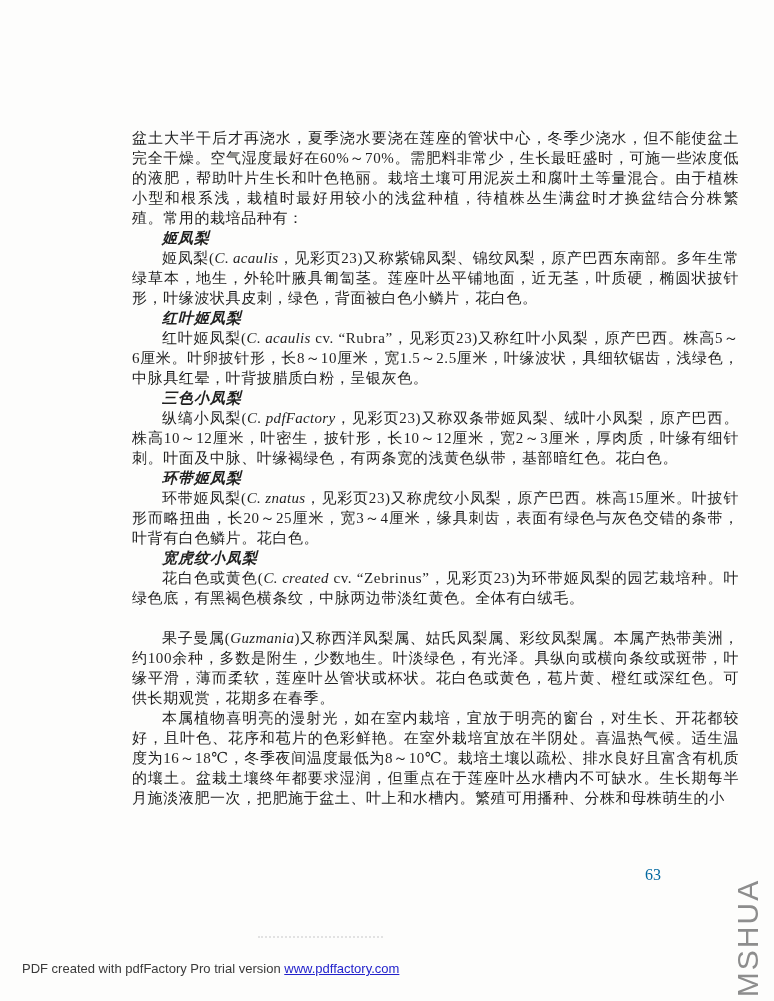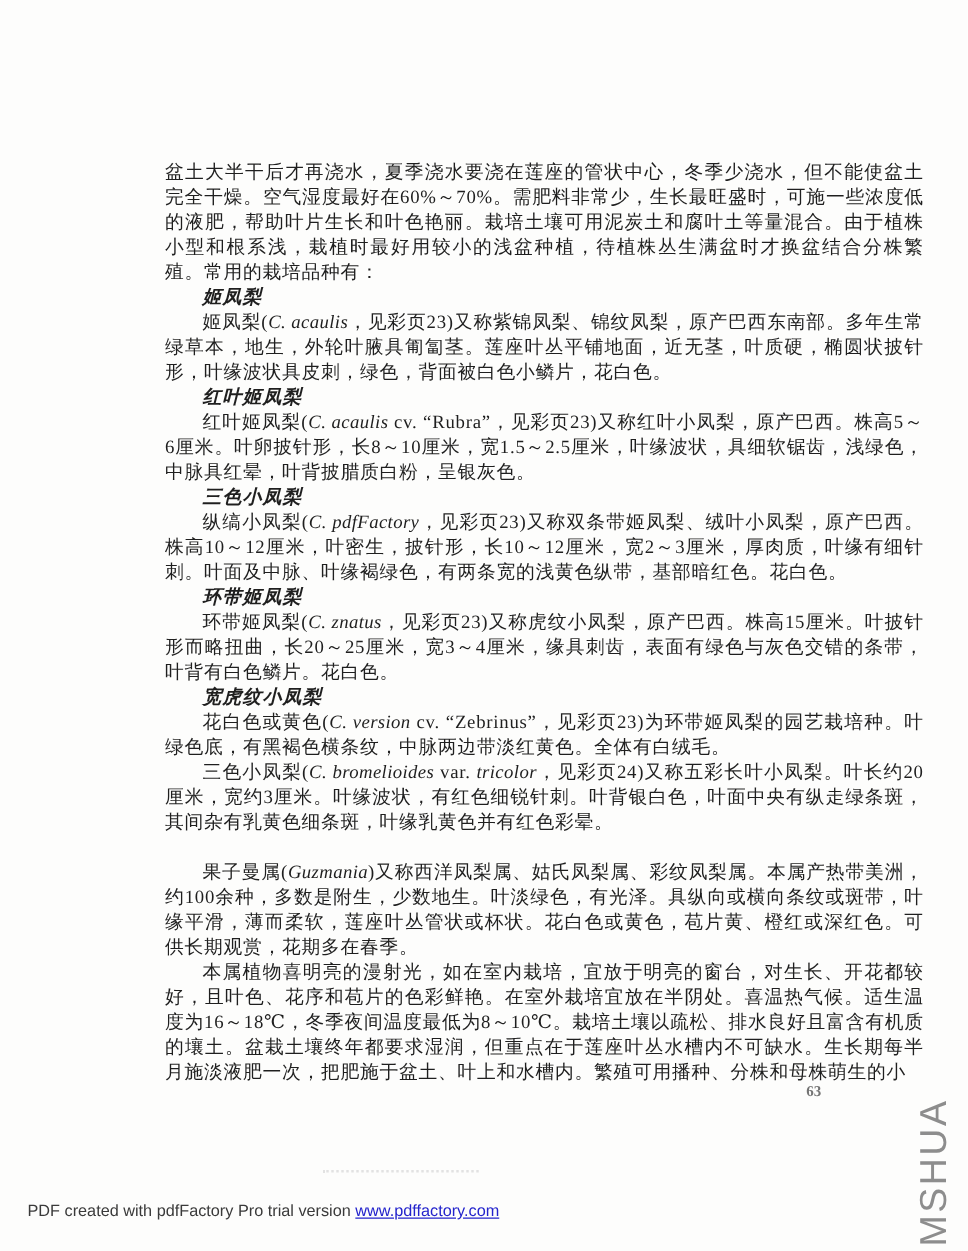--- a/index.html
+++ b/index.html
@@ -35,23 +35,23 @@
     font-weight: bold;
     letter-spacing: 1px;
     padding-left: 2em;
     font-style: italic;
   }
   .latin { font-style: italic; letter-spacing: 0.3px; }
   .page-number {
     position: absolute;
     left: 645px;
     top: 866px;
-    font-size: 12px;
-    font-weight: bold;
-    color: #737373;
+    font-size: 16px;
+    font-weight: normal;
+    color: #0369a1;
     font-family: "Liberation Serif", serif;
   }
   .watermark {
     position: absolute;
     left: 678px;
     top: 918px;
     width: 140px;
     height: 40px;
     transform: rotate(-90deg);
     transform-origin: center center;
@@ -98,23 +98,22 @@
     <h3 class="heading">红叶姬凤梨</h3>
     <p class="body indent"><span>红叶姬凤梨(</span><i class="latin">C. acaulis</i><span> cv. “Rubra”，见彩页23)又称红叶小凤梨，原产巴西。株高5～6厘米。叶卵披针形，长8～10厘米，宽1.5～2.5厘米，叶缘波状，具细软锯齿，浅绿色，中脉具红晕，叶背披腊质白粉，呈银灰色。</span></p>
 
     <h3 class="heading">三色小凤梨</h3>
     <p class="body indent"><span>纵缟小凤梨(</span><i class="latin">C. pdfFactory</i><span>，见彩页23)又称双条带姬凤梨、绒叶小凤梨，原产巴西。株高10～12厘米，叶密生，披针形，长10～12厘米，宽2～3厘米，厚肉质，叶缘有细针刺。叶面及中脉、叶缘褐绿色，有两条宽的浅黄色纵带，基部暗红色。花白色。</span></p>
 
     <h3 class="heading">环带姬凤梨</h3>
     <p class="body indent"><span>环带姬凤梨(</span><i class="latin">C. znatus</i><span>，见彩页23)又称虎纹小凤梨，原产巴西。株高15厘米。叶披针形而略扭曲，长20～25厘米，宽3～4厘米，缘具刺齿，表面有绿色与灰色交错的条带，叶背有白色鳞片。花白色。</span></p>
 
     <h3 class="heading">宽虎纹小凤梨</h3>
-    <p class="body indent"><span>花白色或黄色(</span><i class="latin">C. version</i><span> cv. “Zebrinus”，见彩页23)为环带姬凤梨的园艺栽培种。叶绿色底，有黑褐色横条纹，中脉两边带淡红黄色。全体有白绒毛。</span></p>
+    <p class="body indent"><span>花白色或黄色(</span><i class="latin">C. created</i><span> cv. “Zebrinus”，见彩页23)为环带姬凤梨的园艺栽培种。叶绿色底，有黑褐色横条纹，中脉两边带淡红黄色。全体有白绒毛。</span></p>
 
-    <p class="body indent"><span>三色小凤梨(</span><i class="latin">C. bromelioides</i><span> var. </span><i class="latin">tricolor</i><span>，见彩页24)又称五彩长叶小凤梨。叶长约20厘米，宽约3厘米。叶缘波状，有红色细锐针刺。叶背银白色，叶面中央有纵走绿条斑，其间杂有乳黄色细条斑，叶缘乳黄色并有红色彩晕。</span></p>
 
     <p class="body indent gap"><span>果子曼属(</span><i class="latin">Guzmania</i><span>)又称西洋凤梨属、姑氏凤梨属、彩纹凤梨属。本属产热带美洲，约100余种，多数是附生，少数地生。叶淡绿色，有光泽。具纵向或横向条纹或斑带，叶缘平滑，薄而柔软，莲座叶丛管状或杯状。花白色或黄色，苞片黄、橙红或深红色。可供长期观赏，花期多在春季。</span></p>
 
     <p class="body indent">本属植物喜明亮的漫射光，如在室内栽培，宜放于明亮的窗台，对生长、开花都较好，且叶色、花序和苞片的色彩鲜艳。在室外栽培宜放在半阴处。喜温热气候。适生温度为16～18℃，冬季夜间温度最低为8～10℃。栽培土壤以疏松、排水良好且富含有机质的壤土。盆栽土壤终年都要求湿润，但重点在于莲座叶丛水槽内不可缺水。生长期每半月施淡液肥一次，把肥施于盆土、叶上和水槽内。繁殖可用播种、分株和母株萌生的小</p>
 
   </div>
 
   <div class="page-number">63</div>
 
   <div class="scan-artifact"></div>

